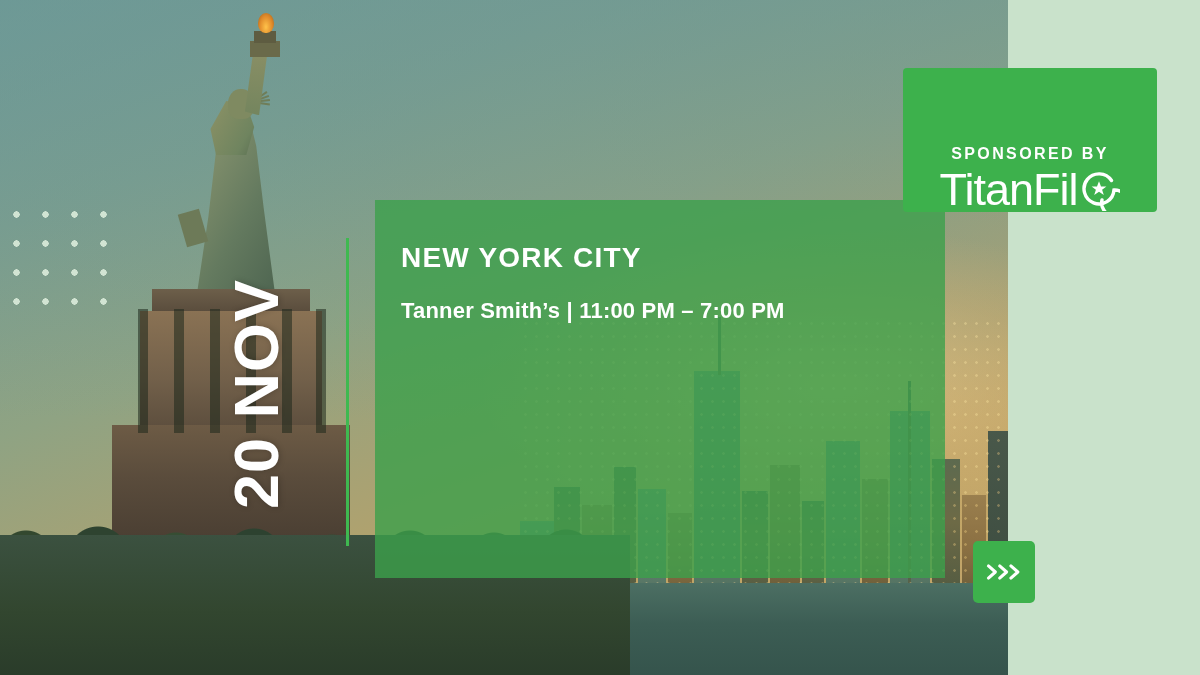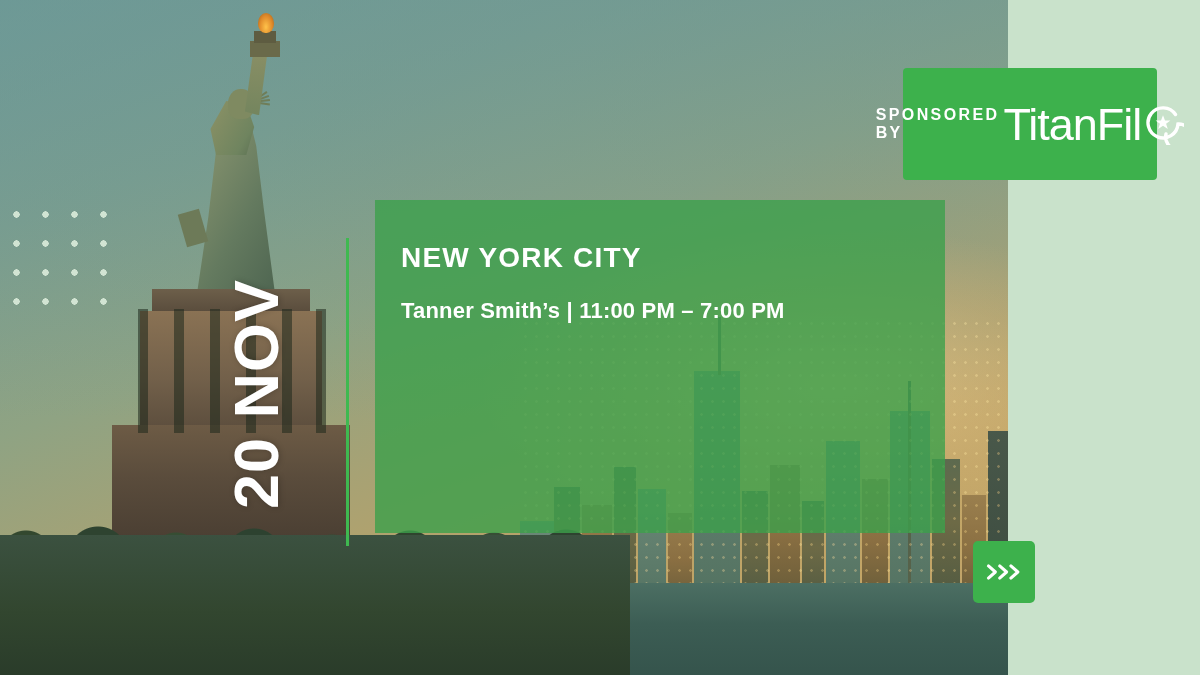--- a/index.html
+++ b/index.html
@@ -213,21 +213,21 @@
     color:#ffffff;
     font-size:63px;
     font-weight:bold;
     letter-spacing:1px;
     text-shadow:0 1px 6px rgba(0,0,0,.22);
   }
 
   
   .info-panel{
     position:absolute; left:375px; top:200px;
-    width:570px; height:333px;
+    width:570px; height:378px;
     background:rgba(60,160,75,.80);
     padding:44px 0 0 26px;
   }
   .city{
     color:#fff; font-size:28px; font-weight:bold;
     letter-spacing:1.2px; line-height:1;
   }
   .headline{
     margin-top:26px;
     color:#fff; font-weight:bold;
@@ -237,25 +237,25 @@
   .headline span{ display:block; }
   .venue{
     margin-top:26px;
     color:#fff; font-size:22px; font-weight:bold;
     letter-spacing:.2px;
   }
 
   
   .sponsor-badge{
     position:absolute; left:903px; top:68px;
-    width:254px; height:112px;
+    width:254px; height:144px;
     background:#3db14c;
     border-radius:4px;
-    display:flex; flex-direction:row;
-    align-items:center; justify-content:center;
+    display:flex; flex-direction:column;
+    align-items:center; justify-content:flex-end;
     gap:4px;
   }
   .sponsor-label{
     color:#ffffff; font-size:16px; font-weight:bold;
     letter-spacing:2.4px;
   }
   .logo-row{
     display:flex; align-items:center; justify-content:center;
   }
   .logo-word{

